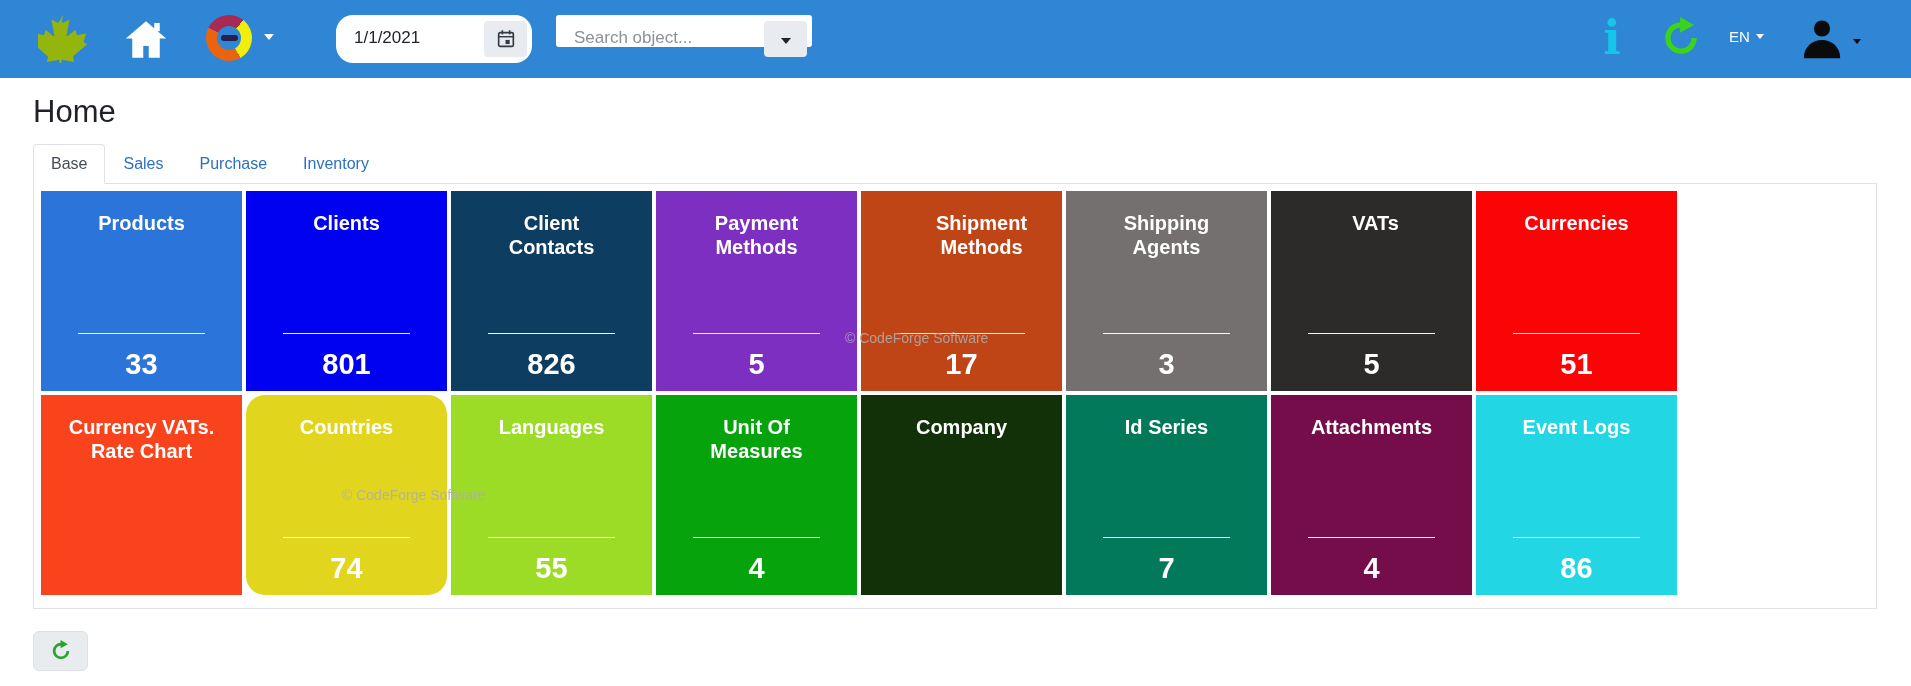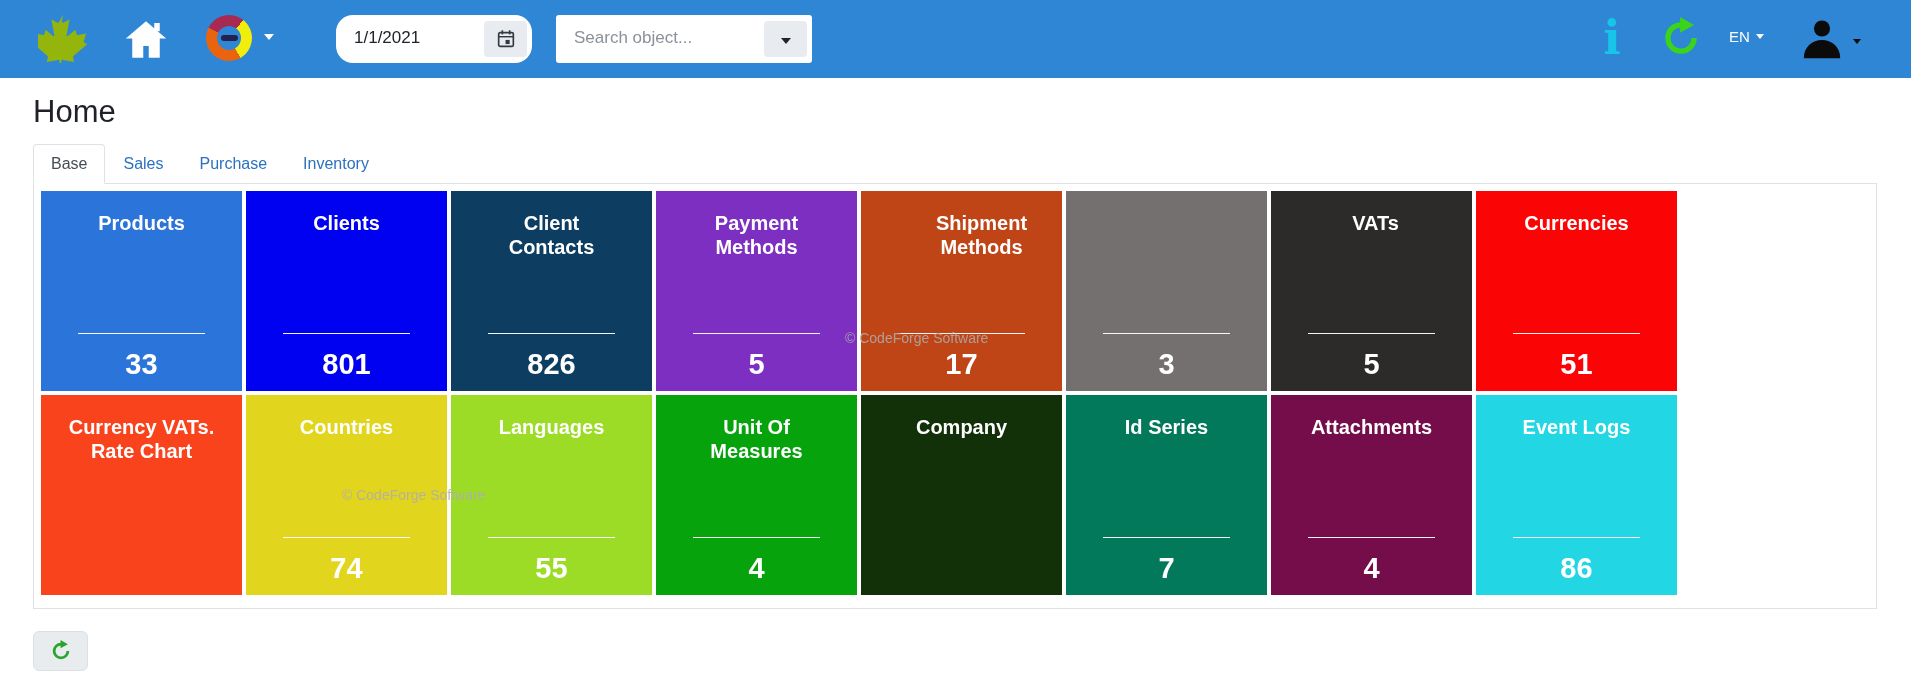--- a/index.html
+++ b/index.html
@@ -25,21 +25,21 @@
 
   .caret { width:0; height:0; display:inline-block;
     border-left:5px solid transparent; border-right:5px solid transparent;
     border-top:6px solid currentColor; }
   .caret.small { border-left-width:4px; border-right-width:4px; border-top-width:5px; }
 
   .donut-caret { left:264px; top:34px; color:#ffffff; }
 
   .input-box { background:#ffffff; border-radius:3px; }
   .date-group  { left:336px; top:15px; width:196px; height:48px;border-radius:17px; }
-  .search-group{ left:556px; top:15px; width:256px; height:48px; }
+  .search-group{ left:556px; top:15px; width:256px; height:32px; }
   .input-box input {
     border:none; outline:none; background:transparent; height:46px;
     padding:0 0 0 18px; font-size:17px; color:#212529;
     font-family:"Liberation Sans", sans-serif;
   }
   .date-group input { width:140px; }
   .search-group input { width:200px; }
   .search-group input::placeholder { color:#8a9199; opacity:1; }
   .box-btn { position:absolute; right:5px; top:6px; width:43px; height:36px;
     background:#e8ebef; border:none; border-radius:4px;
@@ -188,20 +188,22 @@
   </div>
 
   <div class="tile" style="background: rgb(191, 69, 23); padding-left: 40px;">
     <span class="tile-label">Shipment
 Methods</span>
     <span class="tile-divider"></span>
     <span class="tile-count">17</span>
   </div>
 
   <div class="tile" style="background: rgb(117, 112, 112);">
+    <span class="tile-label">Shipping
+Agents</span>
     <span class="tile-divider"></span>
     <span class="tile-count">3</span>
   </div>
 
   <div class="tile" style="background: rgb(45, 42, 42); padding-left: 8px;">
     <span class="tile-label">VATs</span>
     <span class="tile-divider"></span>
     <span class="tile-count">5</span>
   </div>
 
@@ -210,21 +212,21 @@
     <span class="tile-divider"></span>
     <span class="tile-count">51</span>
   </div>
 
   <div class="tile" style="background: rgb(249, 67, 28);">
     <span class="tile-label">Currency VATs.
 Rate Chart</span>
 
   </div>
 
-  <div class="tile" style="background: rgb(226, 213, 30);">
+  <div class="tile" style="background: rgb(226, 213, 30); border-radius: 19px;">
     <span class="tile-label">Countries</span>
     <span class="tile-divider"></span>
     <span class="tile-count">74</span>
   </div>
 
   <div class="tile" style="background: rgb(156, 220, 38);">
     <span class="tile-label">Languages</span>
     <span class="tile-divider"></span>
     <span class="tile-count">55</span>
   </div>

